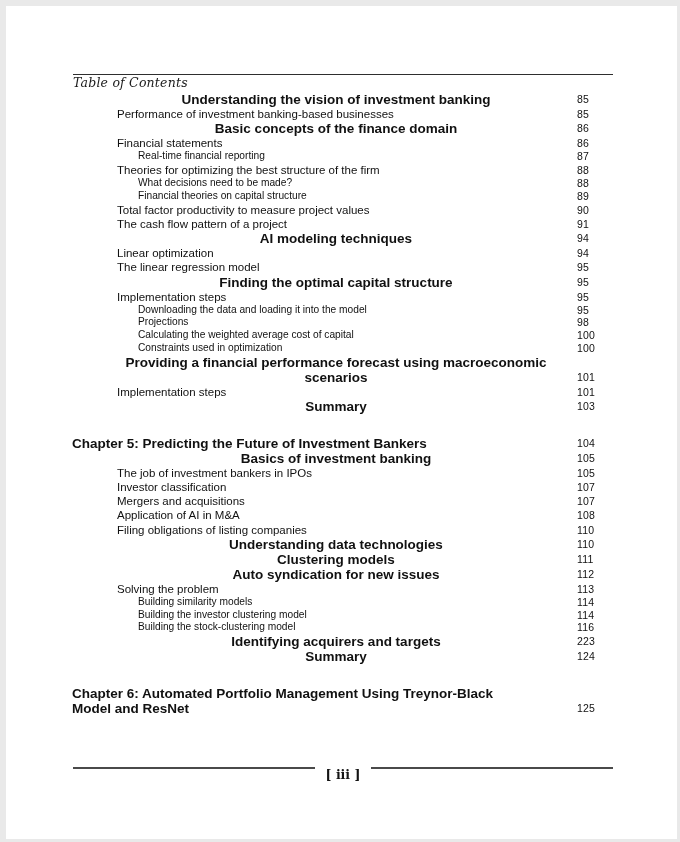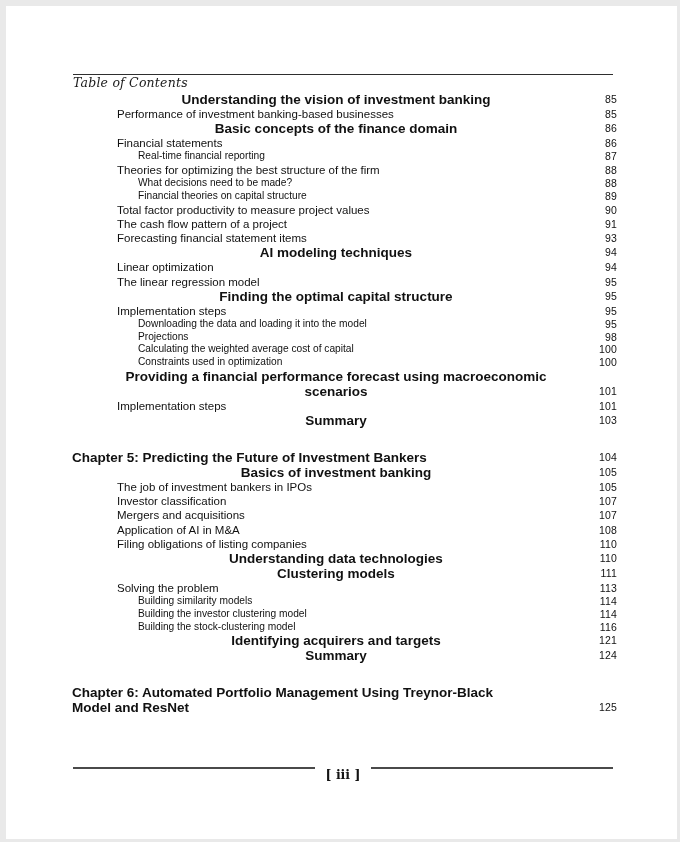--- a/index.html
+++ b/index.html
@@ -49,21 +49,20 @@
   .toc-row {
     display: flex;
     align-items: flex-end;
   }
   .toc-row .label {
     flex: 1;
     white-space: pre-line;
   }
   .toc-row .num {
     width: 40px;
-    text-align: right;
     font-size: 10.5px;
     font-weight: 400;
     letter-spacing: 0.2px;
   }
   .lvl-chapter,
   .lvl-h1 {
     font-weight: bold;
     font-size: 13.5px;
     line-height: 15px;
   }
@@ -146,24 +145,20 @@
     <span class="num">89</span>
   </div>
       <div class="toc-row lvl-h2">
     <span class="label">Total factor productivity to measure project values</span>
     <span class="num">90</span>
   </div>
       <div class="toc-row lvl-h2">
     <span class="label">The cash flow pattern of a project</span>
     <span class="num">91</span>
   </div>
-      <div class="toc-row lvl-h2">
-    <span class="label">Forecasting financial statement items</span>
-    <span class="num">93</span>
-  </div>
       <div class="toc-row lvl-h1">
     <span class="label">AI modeling techniques</span>
     <span class="num">94</span>
   </div>
       <div class="toc-row lvl-h2">
     <span class="label">Linear optimization</span>
     <span class="num">94</span>
   </div>
       <div class="toc-row lvl-h2">
     <span class="label">The linear regression model</span>
@@ -235,39 +230,43 @@
     <span class="num">110</span>
   </div>
       <div class="toc-row lvl-h1">
     <span class="label">Understanding data technologies</span>
     <span class="num">110</span>
   </div>
       <div class="toc-row lvl-h1">
     <span class="label">Clustering models</span>
     <span class="num">111</span>
   </div>
+      <div class="toc-row lvl-h1">
+    <span class="label">Auto syndication for new issues</span>
+    <span class="num">112</span>
+  </div>
       <div class="toc-row lvl-h2">
     <span class="label">Solving the problem</span>
     <span class="num">113</span>
   </div>
       <div class="toc-row lvl-h3">
     <span class="label">Building similarity models</span>
     <span class="num">114</span>
   </div>
       <div class="toc-row lvl-h3">
     <span class="label">Building the investor clustering model</span>
     <span class="num">114</span>
   </div>
       <div class="toc-row lvl-h3">
     <span class="label">Building the stock-clustering model</span>
     <span class="num">116</span>
   </div>
       <div class="toc-row lvl-h1">
     <span class="label">Identifying acquirers and targets</span>
-    <span class="num">121</span>
+    <span class="num">223</span>
   </div>
       <div class="toc-row lvl-h1">
     <span class="label">Summary</span>
     <span class="num">124</span>
   </div>
       <div class="toc-row lvl-chapter">
     <span class="label">Chapter 6: Automated Portfolio Management Using Treynor-Black
 Model and ResNet</span>
     <span class="num">125</span>
   </div>

